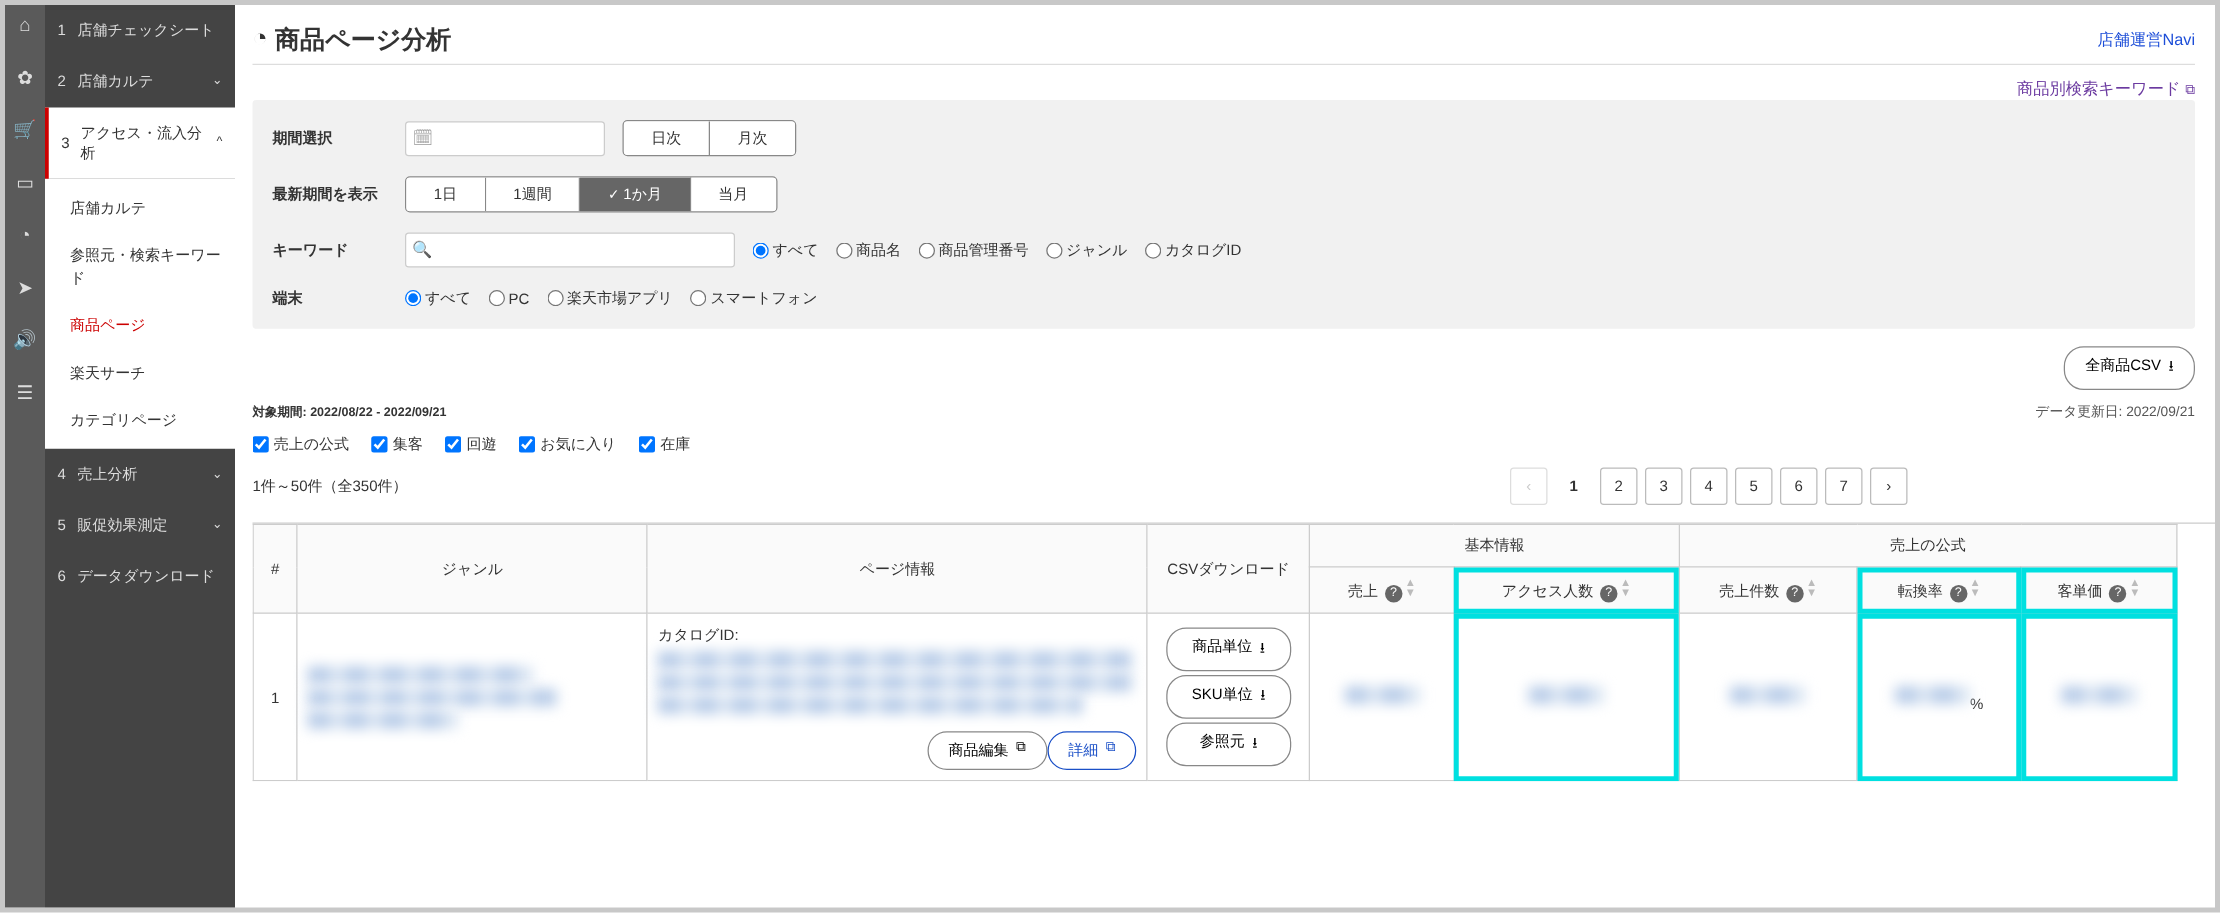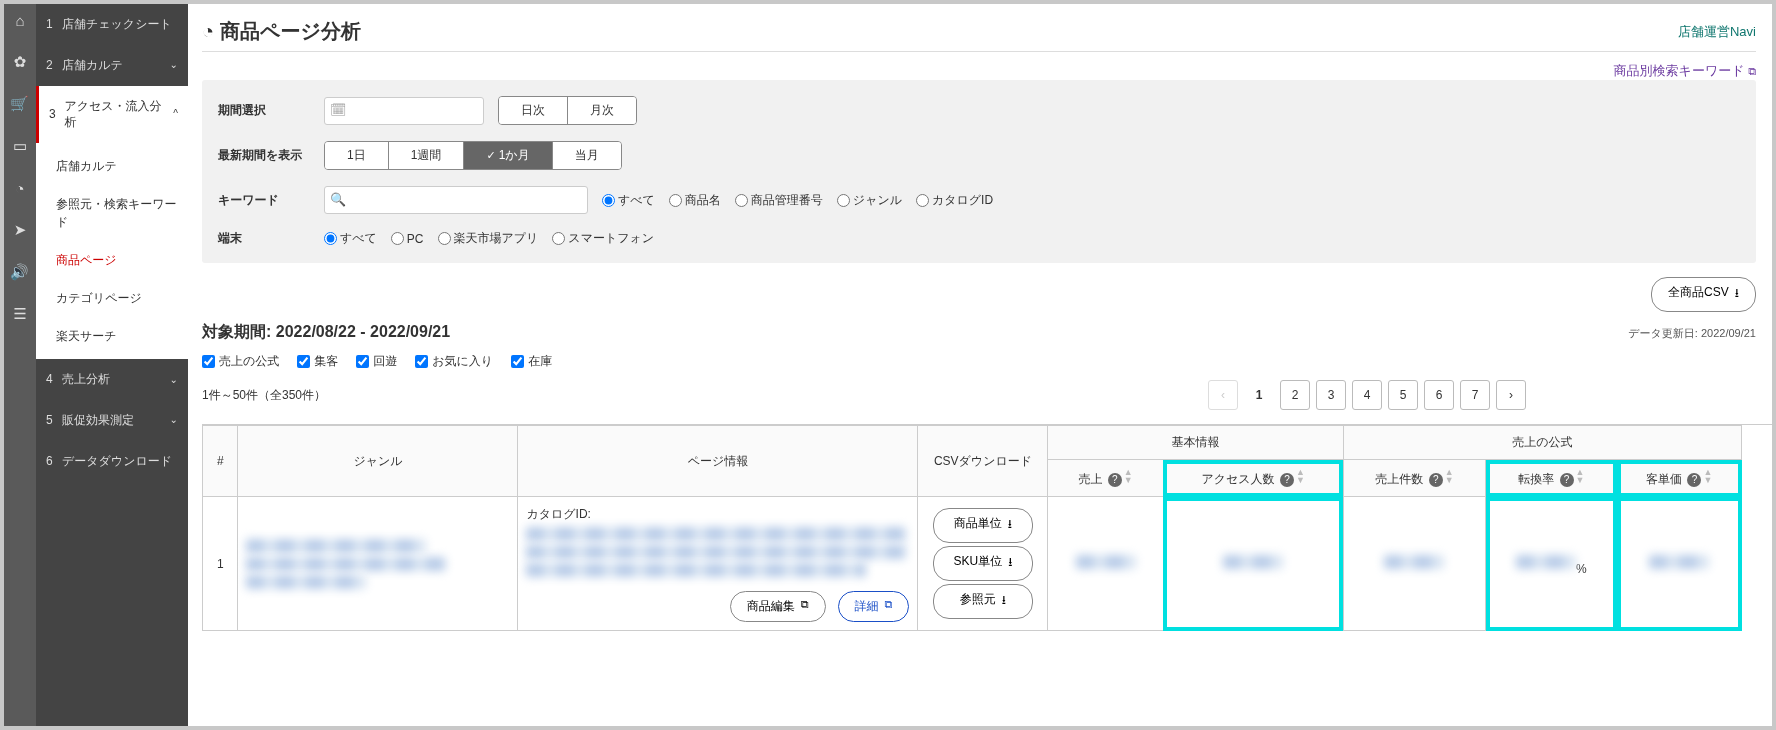--- a/index.html
+++ b/index.html
@@ -11,21 +11,21 @@
 .sb-item{display:flex;align-items:center;padding:12px 10px;cursor:pointer;position:relative;gap:6px;line-height:1.4}
 .sb-num{width:10px}
 .sb-caret{margin-left:auto;font-size:10px}
 .sb-item.open{background:#fff;color:#333;border-left:3px solid #c00}
 .sb-sub{background:#fff;color:#333;padding:4px 0}
 .sb-sub .sub{padding:10px 8px 10px 20px;cursor:pointer;line-height:1.5}
 .sb-sub .sub.active{color:#c00}
 .main{flex:1;padding:14px 0 0 14px;overflow:hidden}
 .hdr{display:flex;align-items:center;margin-bottom:6px;padding-right:16px}
 .hdr h1{font-size:20px;font-weight:600;display:flex;align-items:center;gap:6px}
-.hdr .navi{margin-left:auto;color:#0f766e;font-size:13px;cursor:pointer}
+.hdr .navi{margin-left:auto;color:#1d4ed8;font-size:13px;cursor:pointer}
 .divider{height:1px;background:#ddd;margin:6px 16px 10px 0}
 .kwlink{text-align:right;padding-right:16px;}
 .kwlink a{color:#6b3aa0;text-decoration:none;cursor:pointer;font-size:13px}
 .filters{background:#f1f1f1;border-radius:3px;padding:16px;margin-right:16px}
 .frow{display:flex;align-items:center;margin-bottom:16px;gap:14px}
 .frow:last-child{margin-bottom:0}
 .flabel{width:92px;font-size:12px;font-weight:bold}
 .dateinp{position:relative}
 .dateinp input{width:160px;height:28px;border:1px solid #ccc;border-radius:3px;padding:0 8px 0 28px;background:#fff}
 .dateinp .cal{position:absolute;left:6px;top:5px;color:#999}
@@ -35,21 +35,21 @@
 .seg .s.on{background:#666;color:#fff}
 .seg .s.on::before{content:"✓ ";font-size:11px}
 .searchwrap{position:relative}
 .searchwrap input{width:264px;height:28px;border:1px solid #ccc;border-radius:3px;padding:0 8px 0 26px}
 .searchwrap .mag{position:absolute;left:6px;top:6px;color:#999;font-size:13px}
 .radios{display:flex;gap:14px;font-size:12px;align-items:center}
 .radios label{display:flex;align-items:center;gap:3px;cursor:pointer}
 .actions{display:flex;justify-content:flex-end;margin:14px 16px 10px 0}
 .btn-pill{border:1px solid #888;border-radius:16px;padding:6px 16px;background:#fff;cursor:pointer;font-size:12px;display:inline-flex;align-items:flex-start;gap:6px}
 .meta{display:flex;align-items:baseline;margin-right:16px;margin-bottom:10px}
-.meta .range{font-weight:bold;font-size:16px}
+.meta .range{font-weight:bold;font-size:10px}
 .meta .upd{margin-left:auto;font-size:11px;color:#555}
 .checks{display:flex;gap:18px;font-size:12px;margin-bottom:10px}
 .checks label{display:flex;align-items:center;gap:4px;cursor:pointer}
 .pager{display:flex;align-items:center;gap:6px;margin-bottom:14px}
 .pager .info{font-size:12px;margin-right:auto}
 .pager .pbtn{width:30px;height:30px;border:1px solid #bbb;border-radius:3px;display:flex;align-items:center;justify-content:center;cursor:pointer;background:#fff;font-size:12px}
 .pager .pbtn.cur{border:none;font-weight:bold}
 .pager .pbtn.dis{color:#ccc;border-color:#ddd}
 .pager .spacer{width:240px}
 .table{border-top:1px solid #ccc;overflow-x:auto}
@@ -58,21 +58,21 @@
 th{background:#fafafa;font-weight:normal}
 th.grp{font-weight:normal}
 .sort{color:#bbb;font-size:9px;display:inline-block;line-height:8px;margin-left:2px}
 .q{display:inline-block;width:14px;height:14px;border-radius:50%;background:#666;color:#fff;font-size:10px;line-height:14px;margin-left:2px}
 td.genre{text-align:left;width:280px}
 td.page{text-align:left;width:400px}
 .blur{filter:blur(5px);color:#8aa8d8;background:repeating-linear-gradient(90deg,#b8cce8 0 18px,#d8e4f2 18px 30px);height:14px;border-radius:2px;margin:4px 0}
 .blur.sm{width:60px;display:inline-block}
 .csv-cell{width:130px}
 .csv-cell .btn-pill{margin:3px auto;display:flex;width:100px;justify-content:center}
-.rowbtns{display:flex;gap:12px;justify-content:flex-end;margin-top:14px}
+.rowbtns{display:flex;gap:0;justify-content:flex-end;margin-top:14px}
 .rowbtns .btn-pill.link{color:#1a4fc7;border-color:#1a4fc7}
 .hl{outline:4px solid #00e0e0;outline-offset:-4px}
 .ext{font-size:11px}
 </style>
 </head>
 <body>
 
 <div class="app">
   <div class="icon-rail">
     <div class="ri">⌂</div>
@@ -97,22 +97,22 @@
     </div>
     <div class="sb-item open">
       <span class="sb-num">3</span>
       <span>アクセス・流入分析</span>
       <span class="sb-caret">^</span>
     </div>
     <div class="sb-sub">
       <div class="sub">店舗カルテ</div>
       <div class="sub">参照元・検索キーワード</div>
       <div class="sub active">商品ページ</div>
+      <div class="sub">楽天サーチ</div>
       <div class="sub">カテゴリページ</div>
-      <div class="sub">楽天サーチ</div>
     </div>
     <div class="sb-item">
       <span class="sb-num">4</span>
       <span>売上分析</span>
       <span class="sb-caret">⌄</span>
     </div>
     <div class="sb-item">
       <span class="sb-num">5</span>
       <span>販促効果測定</span>
       <span class="sb-caret">⌄</span>

